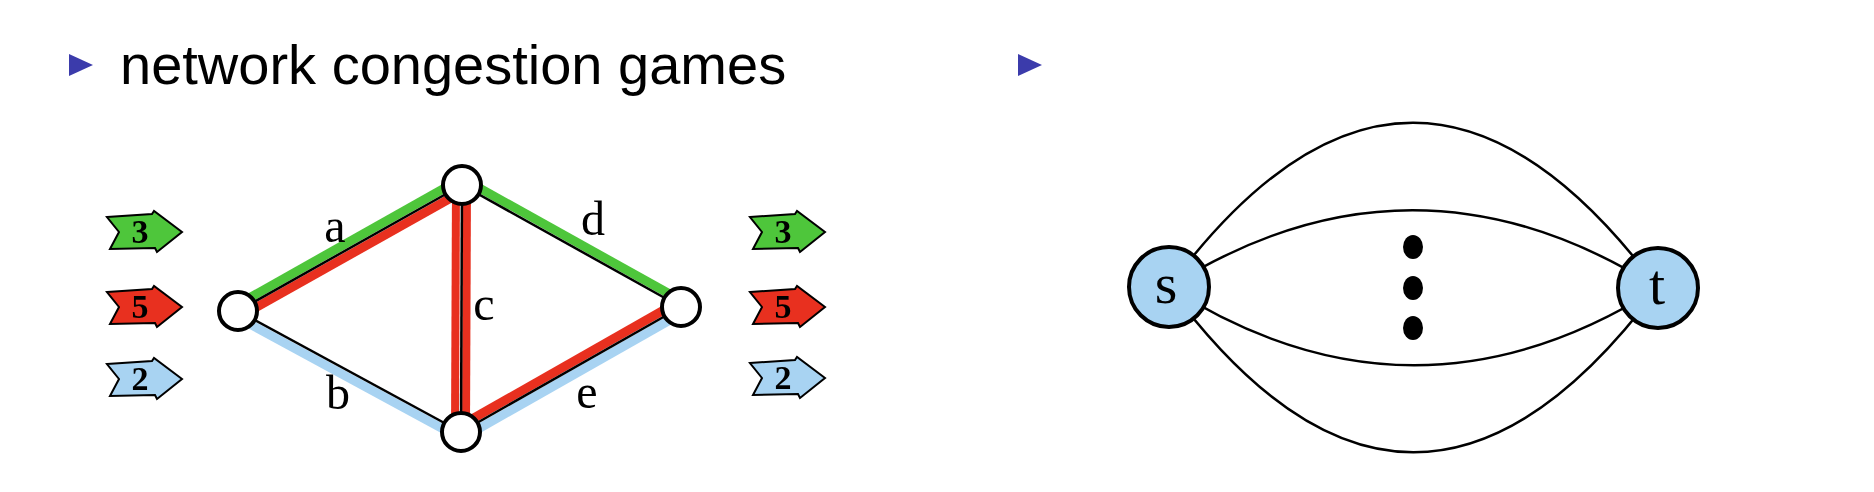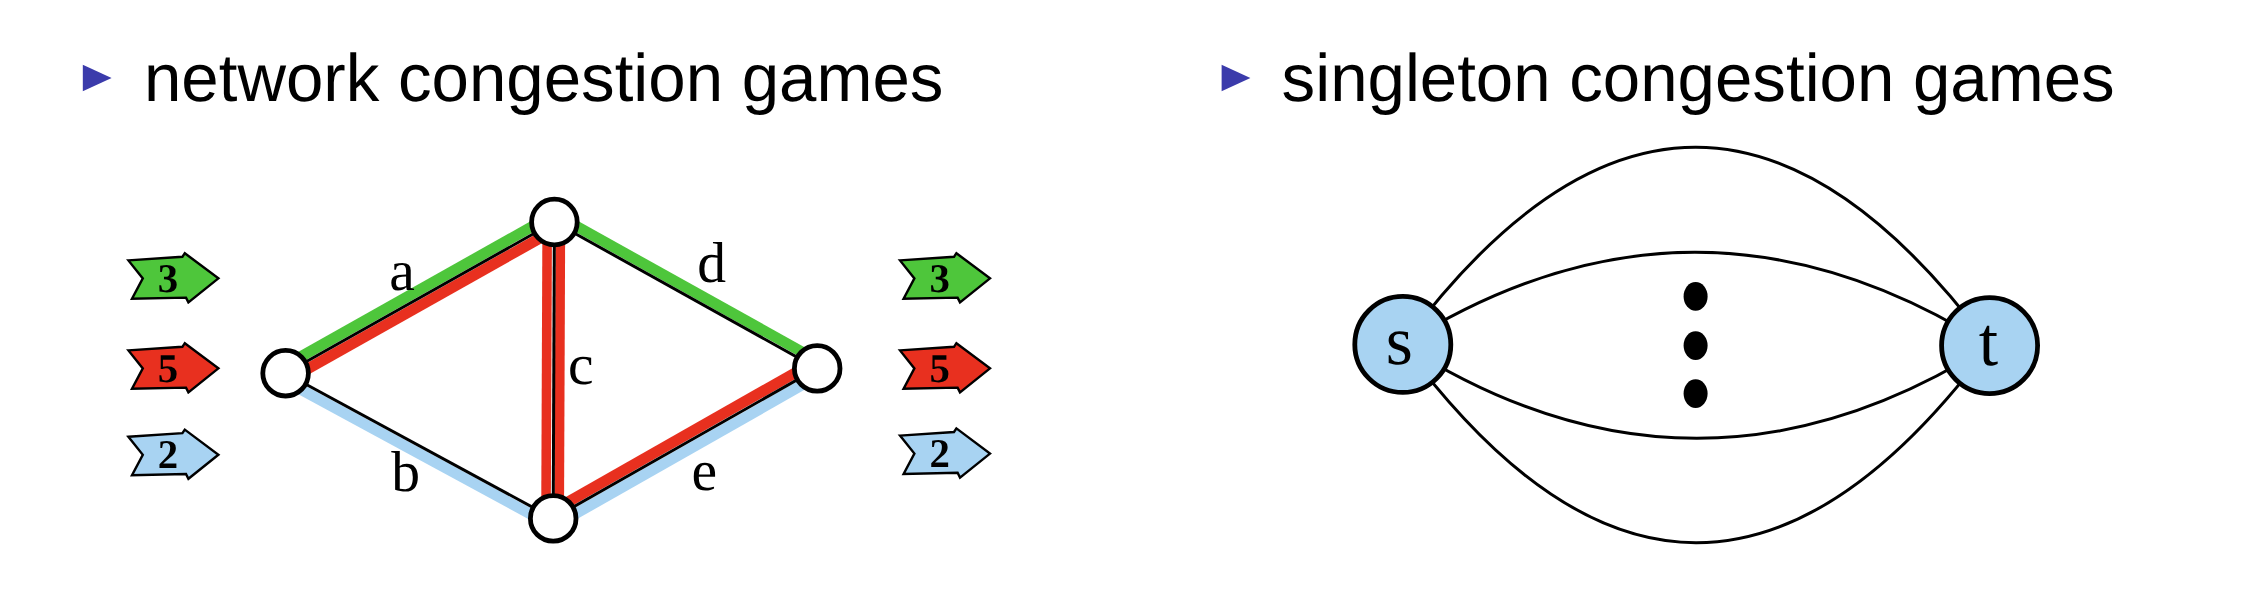--- a/index.html
+++ b/index.html
@@ -35,21 +35,20 @@
 <div class="canvas">
 
   <svg class="bullet-icon bullet-left" viewBox="0 0 26 26">
     <polygon points="1,2 25,13 1,24" fill="#3b3bab"></polygon>
   </svg>
   <div class="slide-title title-left">network congestion games</div>
 
   <svg class="bullet-icon bullet-right" viewBox="0 0 26 26">
     <polygon points="1,2 25,13 1,24" fill="#3b3bab"></polygon>
   </svg>
-  <div class="slide-title title-right">singleton congestion games</div>
 
   <svg class="art" width="1874" height="492" viewBox="0 0 1874 492">
 
     <g>
 
       <g fill="none" stroke-linecap="butt">
 
         <line x1="235" y1="306" x2="459" y2="180" stroke-width="9" stroke="#4ec63b"></line>
         <line x1="241" y1="316" x2="465" y2="190" stroke-width="9" stroke="#e8301f"></line>
 

